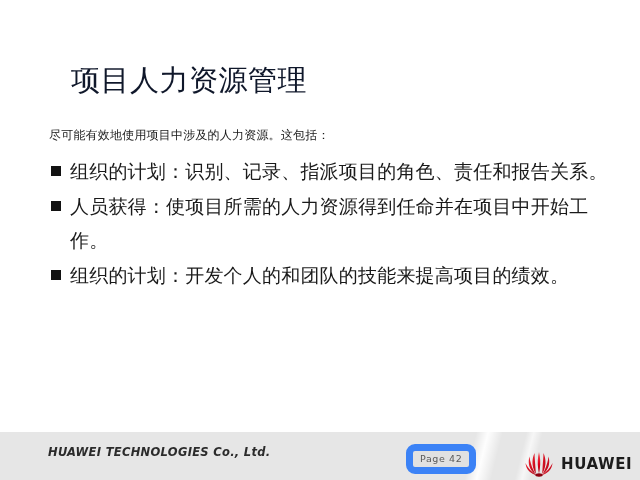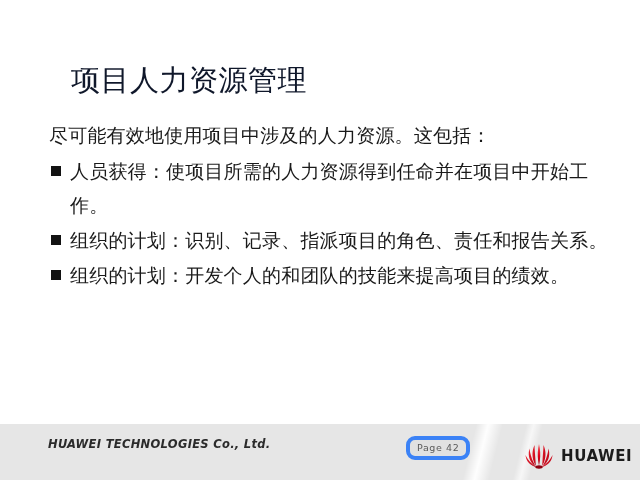--- a/index.html
+++ b/index.html
@@ -38,21 +38,21 @@
 
   
   .body-block {
     position: absolute;
     left: 49px;
     top: 118px;
     width: 560px;
   }
   .lead-para {
     font-family: "DejaVu Serif", "Liberation Serif", serif;
-    font-size: 19px;
+    font-size: 12px;
     line-height: 34px;
     color: #1a1a1a;
     margin: 0 0 2px 0;
     letter-spacing: 0.2px;
   }
   .bullet-list {
     list-style: none;
     margin: 0;
     padding: 0;
   }
@@ -75,21 +75,21 @@
     background: #121212;
     display: block;
   }
 
   
   .footer {
     position: absolute;
     left: 0;
     bottom: 0;
     width: 640px;
-    height: 56px;
+    height: 48px;
     background: #e6e6e6;
     overflow: hidden;
   }
   .footer-sheen {
     position: absolute;
     top: -18px;
     left: 470px;
     width: 26px;
     height: 90px;
     background: linear-gradient(90deg, rgba(255,255,255,0) 0%, rgba(255,255,255,0.95) 45%, rgba(255,255,255,0) 100%);
@@ -117,21 +117,21 @@
   .footer-confidential { left: 262px; }
 
   .page-badge {
     position: absolute;
     top: 12px;
     left: 406px;
     min-width: 48px;
     padding: 2px 7px 3px 7px;
     border-radius: 9px;
     background: #e1e1e1;
-    border: 4px solid #3b82f6;
+    border: 7px solid #3b82f6;
     text-align: right;
     font-family: "DejaVu Sans", "Liberation Sans", sans-serif;
     font-size: 9.5px;
     color: #5a5a5a;
     letter-spacing: 0.6px;
     box-sizing: border-box;
   }
 
   
   .logo-wrap {
@@ -163,25 +163,25 @@
 
   <h1 class="slide-title">项目人力资源管理</h1>
 
   <div class="body-block">
 
     <p class="lead-para">尽可能有效地使用项目中涉及的人力资源。这包括：</p>
 
     <ul class="bullet-list">
       <li class="bullet-item">
         <span class="bullet-marker"></span>
-        <span>人员获得：使项目所需的人力资源得到任命并在项目中开始工作。</span>
+        <span>组织的计划：识别、记录、指派项目的角色、责任和报告关系。</span>
       </li>
       <li class="bullet-item">
         <span class="bullet-marker"></span>
-        <span>组织的计划：识别、记录、指派项目的角色、责任和报告关系。</span>
+        <span>人员获得：使项目所需的人力资源得到任命并在项目中开始工作。</span>
       </li>
       <li class="bullet-item">
         <span class="bullet-marker"></span>
         <span>组织的计划：开发个人的和团队的技能来提高项目的绩效。</span>
       </li>
     </ul>
 
   </div>
 
   <div class="footer">

